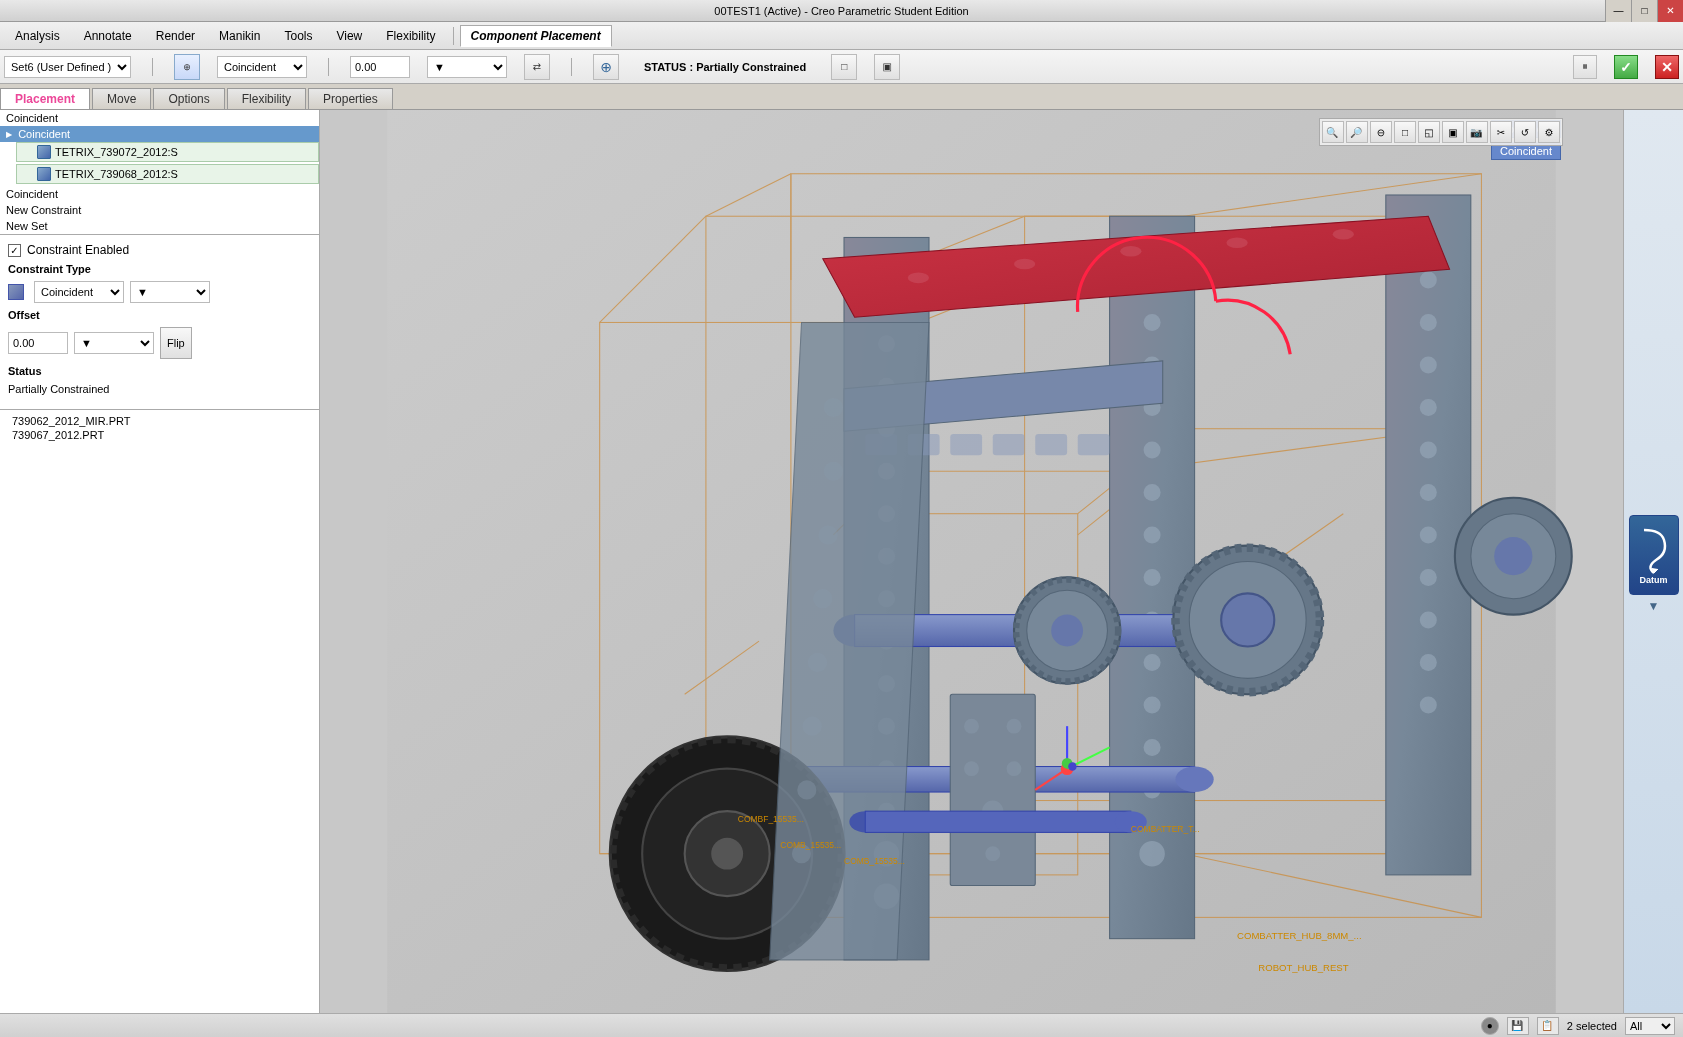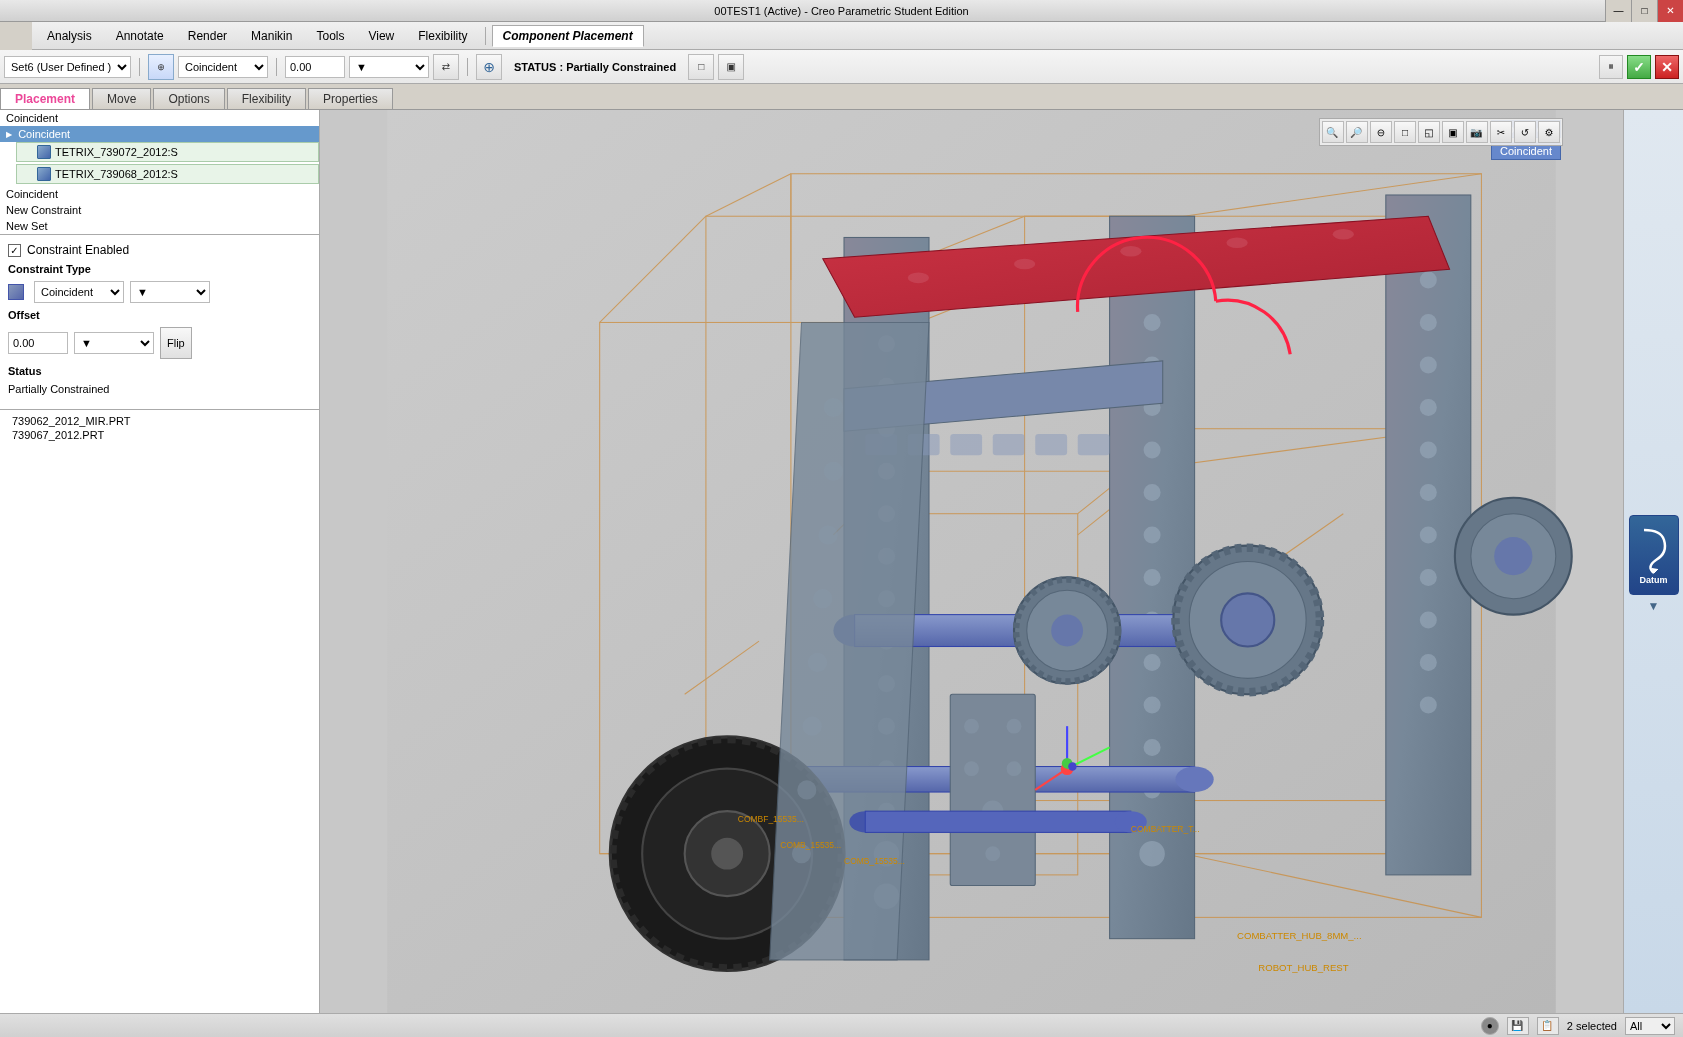--- a/index.html
+++ b/index.html
@@ -37,21 +37,20 @@
 
     
     #menubar {
       background: linear-gradient(to bottom, #f0f0f0, #e0e0e0);
       height: 28px;
       display: flex;
       align-items: center;
       border-bottom: 1px solid #aaa;
       padding: 0 4px;
       gap: 2px;
-      margin-left: 32px;
     }
     .menu-item {
       padding: 3px 10px;
       cursor: pointer;
       font-size: 12px;
       color: #000;
       border: 1px solid transparent;
       white-space: nowrap;
     }
     .menu-item.active-tab {
@@ -65,21 +64,21 @@
     .menu-separator { width: 1px; background: #aaa; height: 18px; margin: 0 4px; }
 
     
     #toolbar1 {
       background: linear-gradient(to bottom, #f5f5f5, #e8e8e8);
       height: 34px;
       display: flex;
       align-items: center;
       border-bottom: 1px solid #aaa;
       padding: 0 4px;
-      gap: 4px;
+      gap: 17px;
     }
     .toolbar-btn {
       min-width: 26px;
       height: 26px;
       border: 1px solid #bbb;
       background: linear-gradient(to bottom, #f8f8f8, #e0e0e0);
       cursor: pointer;
       display: flex;
       align-items: center;
       justify-content: center;

